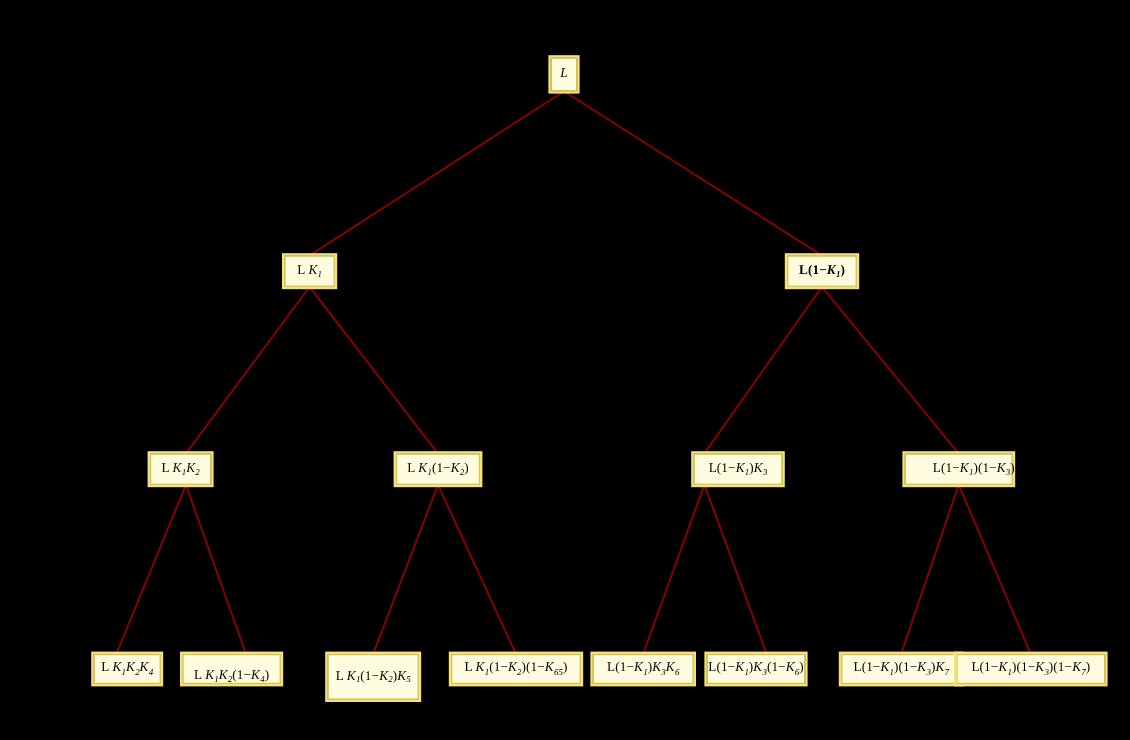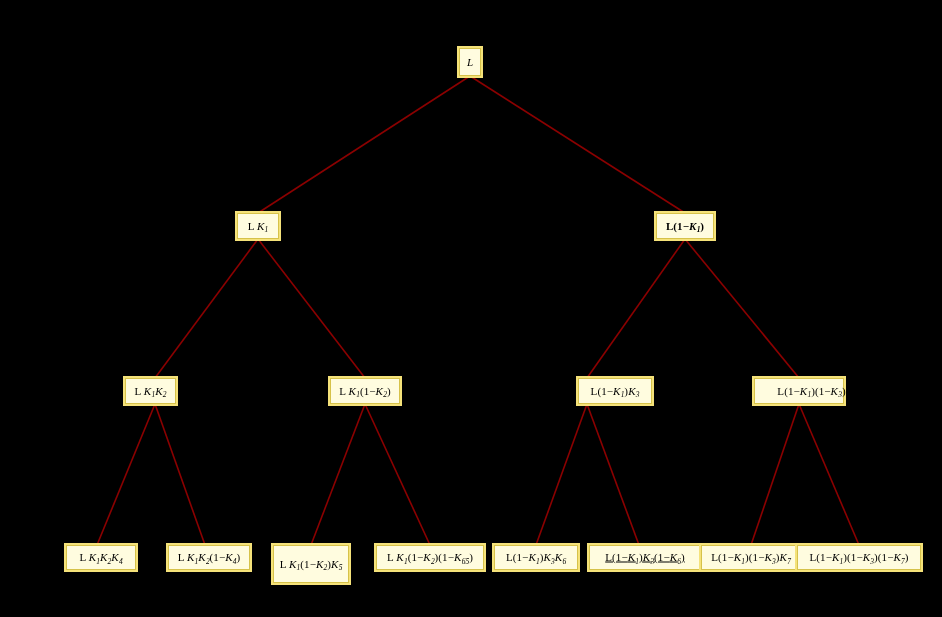--- a/index.html
+++ b/index.html
@@ -90,36 +90,36 @@
       </div>
       <div class="node" title="L K1(1-K2)" style="left: 330px; top: 378px; width: 70px; height: 26px;">
         <span class="lbl"><span class="up">L </span><span class="v">K</span><sub>1</sub><span class="up">(1−</span><span class="v">K</span><sub>2</sub><span class="up">)</span></span>
       </div>
       <div class="node" title="L(1-K1)K3" style="left: 550px; top: 378px; width: 74px; height: 26px; margin-left: 28px;">
         <span class="lbl"><span class="up">L(1−</span><span class="v">K</span><sub>1</sub><span class="up">)</span><span class="v">K</span><sub>3</sub></span>
       </div>
       <div class="node" title="L(1-K1)(1-K3)" style="left: 754px; top: 378px; width: 90px; height: 26px; padding-left: 30px;">
         <span class="lbl"><span class="up">L(1−</span><span class="v">K</span><sub>1</sub><span class="up">)(1−</span><span class="v">K</span><sub>3</sub><span class="up">)</span></span>
       </div>
-      <div class="node" title="L K1K2K4" style="left: 66px; top: 545px; width: 70px; height: 25px;">
+      <div class="node" title="L K1K2K4" style="left: 78px; top: 545px; width: 56px; height: 25px;">
         <span class="lbl"><span class="up">L </span><span class="v">K</span><sub>1</sub><span class="v">K</span><sub>2</sub><span class="v">K</span><sub>4</sub></span>
       </div>
-      <div class="node" title="L K1K2(1-K4)" style="left: 168px; top: 545px; width: 82px; height: 25px;">
+      <div class="node" title="L K1K2(1-K4)" style="left: 152px; top: 545px; width: 82px; height: 25px; align-items: flex-end;">
         <span class="lbl"><span class="up">L </span><span class="v">K</span><sub>1</sub><span class="v">K</span><sub>2</sub><span class="up">(1−</span><span class="v">K</span><sub>4</sub><span class="up">)</span></span>
       </div>
       <div class="node" title="L K1(1-K2)K5" style="left: 273px; top: 545px; width: 76px; height: 38px;">
         <span class="lbl"><span class="up">L </span><span class="v">K</span><sub>1</sub><span class="up">(1−</span><span class="v">K</span><sub>2</sub><span class="up">)</span><span class="v">K</span><sub>5</sub></span>
       </div>
       <div class="node" title="L K1(1-K2)(1-K45)" style="left: 376px; top: 545px; width: 108px; height: 25px;">
         <span class="lbl"><span class="up">L </span><span class="v">K</span><sub>1</sub><span class="up">(1−</span><span class="v">K</span><sub>2</sub><span class="up">)(1−</span><span class="v">K</span><sub>65</sub><span class="up">)</span></span>
       </div>
       <div class="node" title="L(1-K1)K3K6" style="left: 494px; top: 545px; width: 84px; height: 25px;">
         <span class="lbl"><span class="up">L(1−</span><span class="v">K</span><sub>1</sub><span class="up">)</span><span class="v">K</span><sub>3</sub><span class="v">K</span><sub>6</sub></span>
       </div>
-      <div class="node" title="L(1-K1)K3(1-K6)" style="left: 589px; top: 545px; width: 112px; height: 25px; text-decoration: underline;">
+      <div class="node" title="L(1-K1)K3(1-K6)" style="left: 589px; top: 545px; width: 82px; height: 25px;">
         <span class="lbl"><span class="up">L(1−</span><span class="v">K</span><sub>1</sub><span class="up">)</span><span class="v">K</span><sub>3</sub><span class="up">(1−</span><span class="v">K</span><sub>6</sub><span class="up">)</span></span>
       </div>
       <div class="node" title="L(1-K1)(1-K3)K7" style="left: 701px; top: 545px; width: 100px; height: 25px; text-align: center;">
         <span class="lbl"><span class="up">L(1−</span><span class="v">K</span><sub>1</sub><span class="up">)(1−</span><span class="v">K</span><sub>3</sub><span class="up">)</span><span class="v">K</span><sub>7</sub></span>
       </div>
       <div class="node" title="L(1-K1)(1-K3)(1-K7)" style="left: 797px; top: 545px; width: 124px; height: 25px;">
         <span class="lbl"><span class="up">L(1−</span><span class="v">K</span><sub>1</sub><span class="up">)(1−</span><span class="v">K</span><sub>3</sub><span class="up">)(1−</span><span class="v">K</span><sub>7</sub><span class="up">)</span></span>
       </div>
     </div>
 </div>

